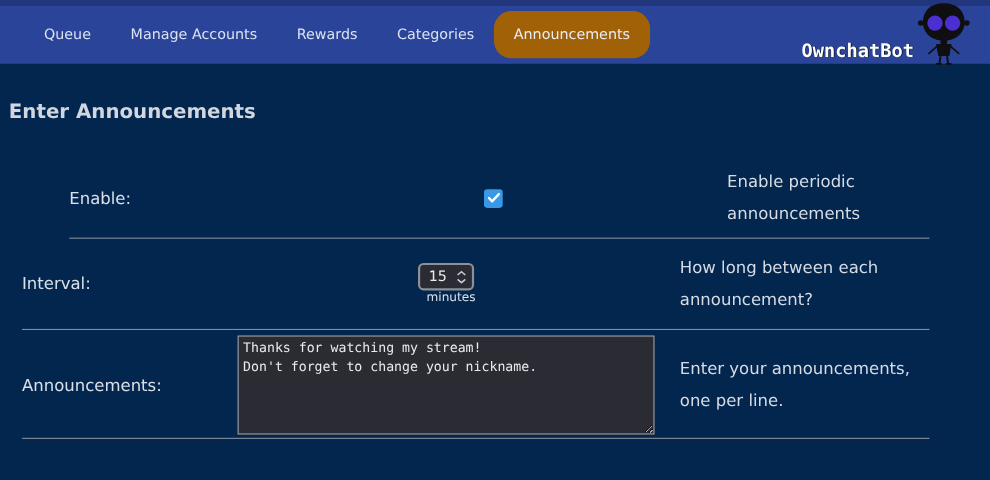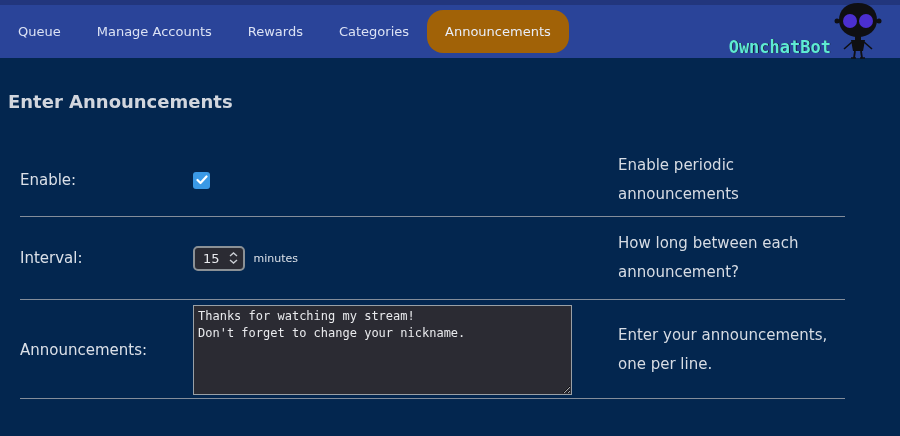--- a/index.html
+++ b/index.html
@@ -13,21 +13,21 @@
     position: relative;
   }
 
   
   .top-strip { height: 5px; background: #22367d; }
   .navbar {
     height: 53px;
     background: #2a4499;
     display: flex;
     align-items: center;
-    padding-left: 0;
+    padding-left: 22px;
     position: relative;
   }
   .nav-item {
     font-size: 13px;
     color: #dbe2f4;
     padding: 14px 18px;
     border-radius: 16px;
     cursor: pointer;
     white-space: nowrap;
   }
@@ -38,21 +38,21 @@
     right: 16px; top: 0;
     height: 58px;
     display: flex;
     align-items: flex-end;
   }
   .logo-text {
     font-family: "DejaVu Sans Mono", "Liberation Mono", monospace;
     font-weight: bold;
     font-size: 17px;
     letter-spacing: 0px;
-    color: #5eead4;
+    color: #ffffff;
     padding-bottom: 6px;
     text-shadow: 0.6px 0 0 #0c0d10;
   }
   .robot { margin-left: 1px; }
 
   
   .page-title {
     font-size: 18px;
     font-weight: bold;
     color: #d2d6de;
@@ -60,26 +60,26 @@
   }
 
   .form-table {
     margin: 30px 55px 0 20px; 
   }
   .row {
     display: flex;
     align-items: center;
     border-bottom: 1px solid #848d9a;
   }
-  .row-enable        { padding: 9px 0 7px; }
+  .row-enable        { padding: 9px 0 7px; margin-left: 43px; }
   .row-interval      { padding: 12px 0; }
   .row-announcements { padding: 5px 0 3px; }
 
   .col-label  { width: 173px; font-size: 15px; color: #dbe0e8; }
-  .col-control{ width: 425px; display: flex; align-items: center; }
+  .col-control{ width: 425px; display: flex; align-items: center; flex-direction: column; }
   .col-help   { flex: 1; font-size: 15px; line-height: 29px; color: #d7dce4; }
 
   
   .checkbox {
     width: 17px; height: 17px;
     background: #3a99e6;
     border-radius: 3px;
     display: flex; align-items: center; justify-content: center;
     cursor: pointer;
   }

